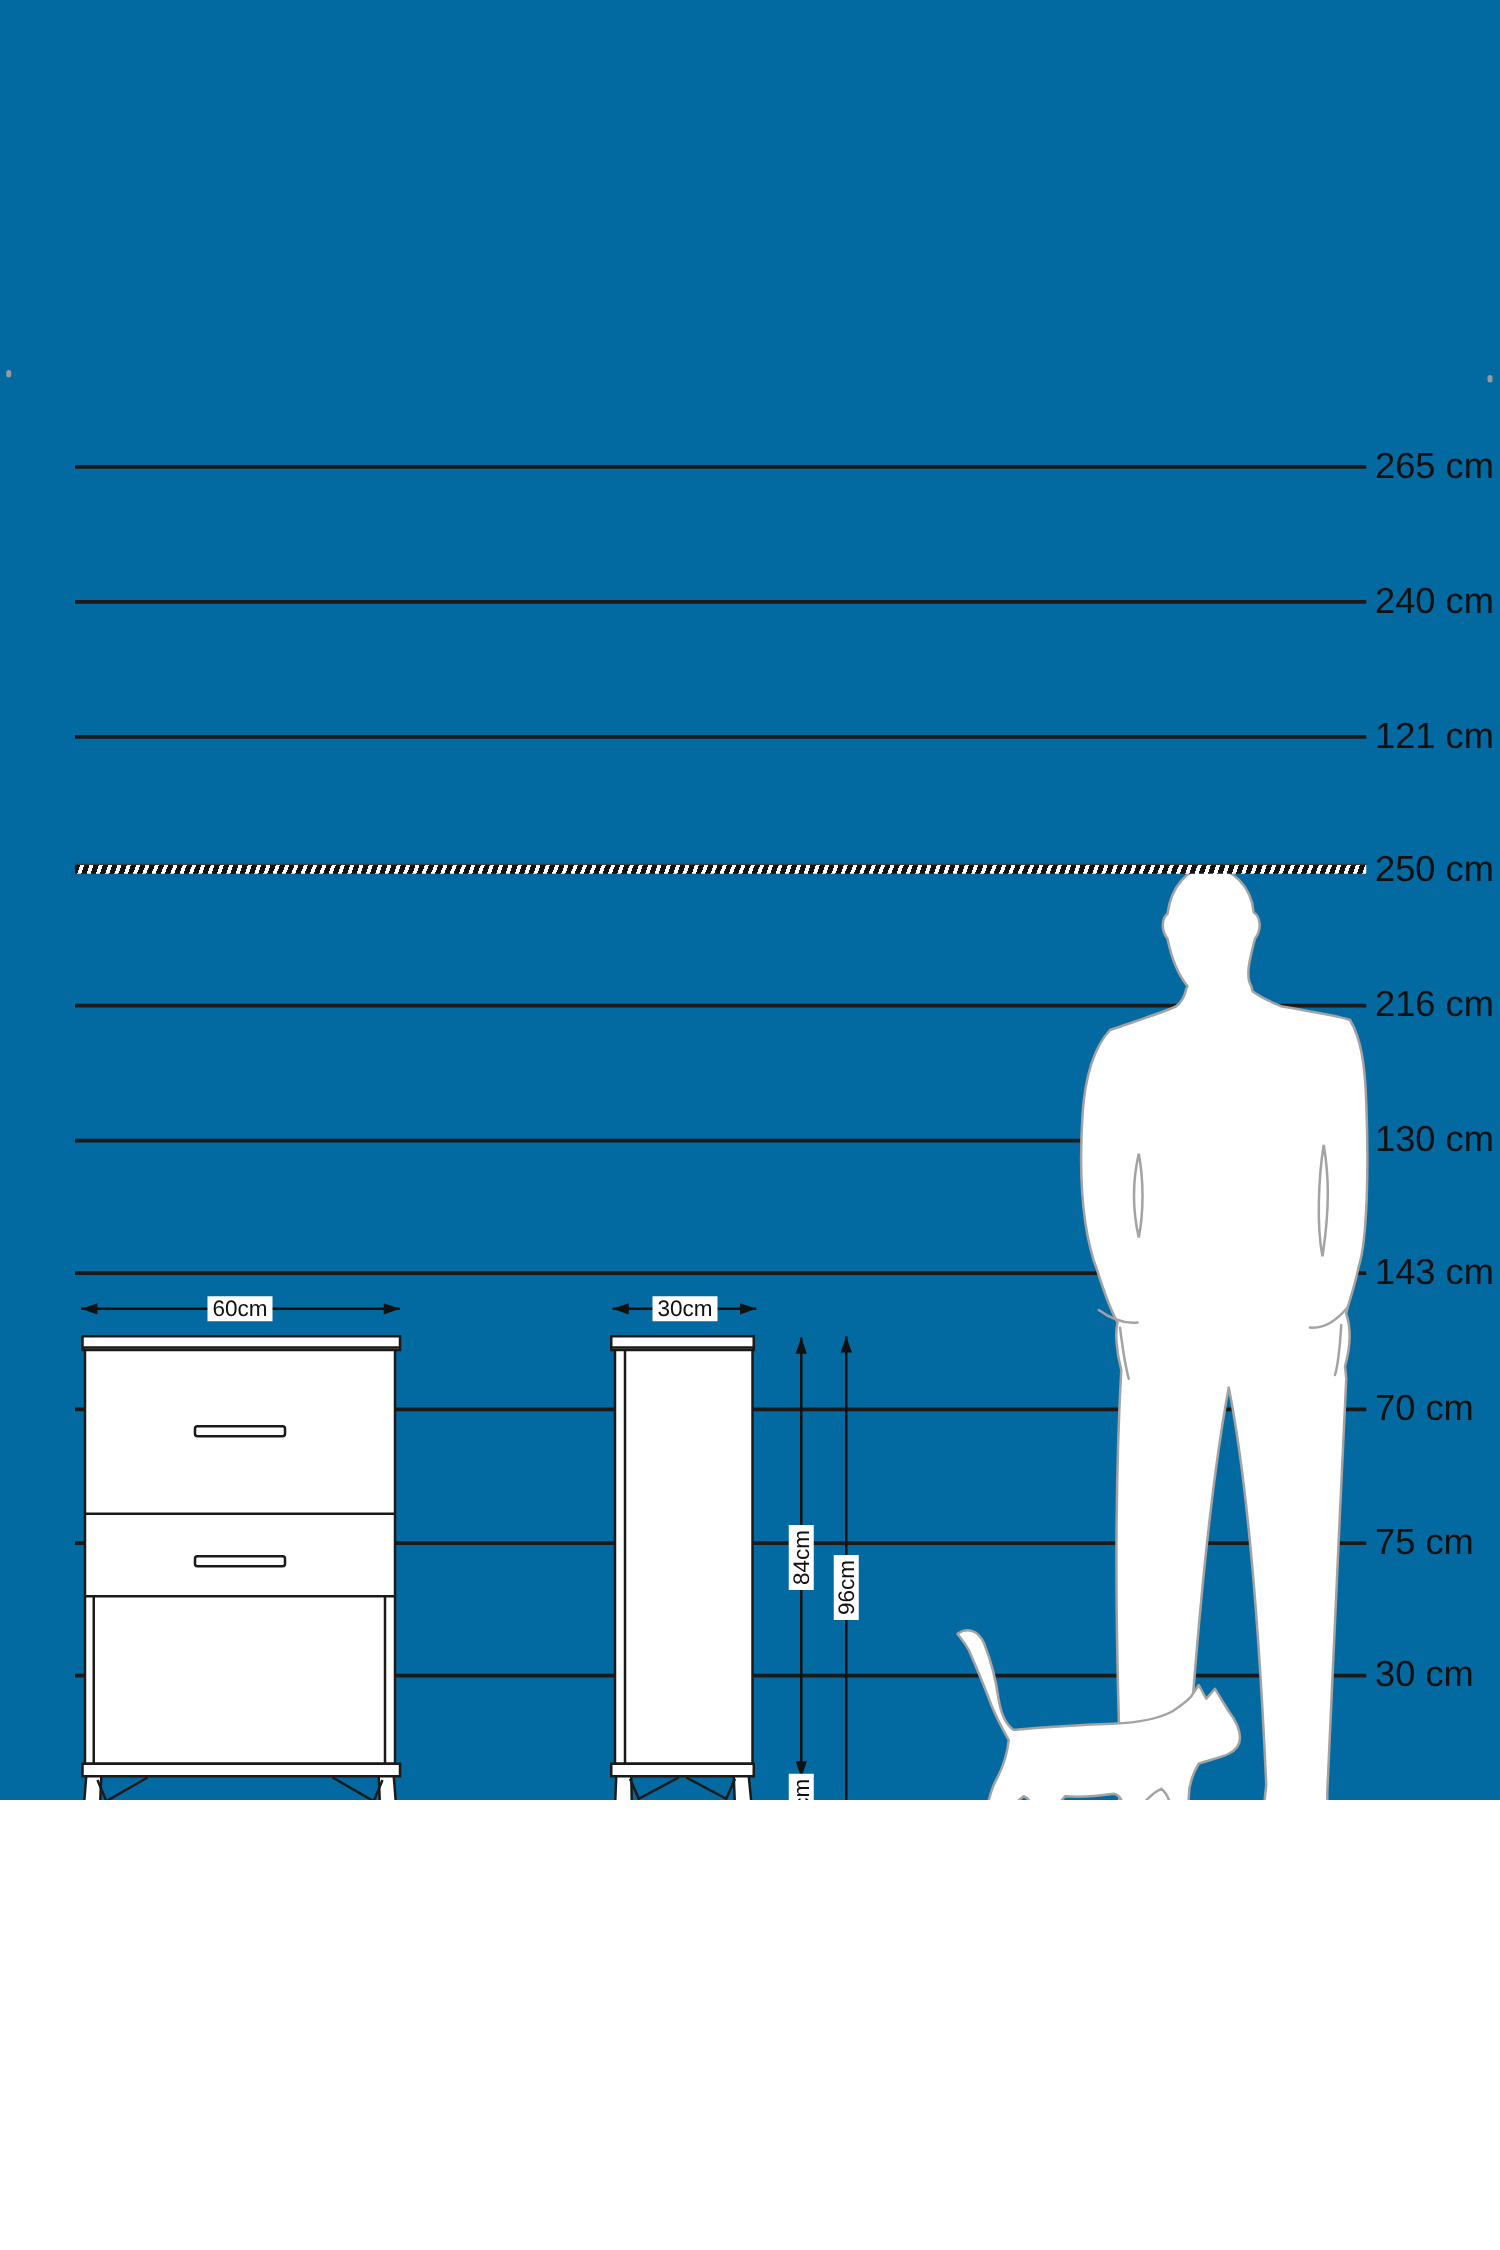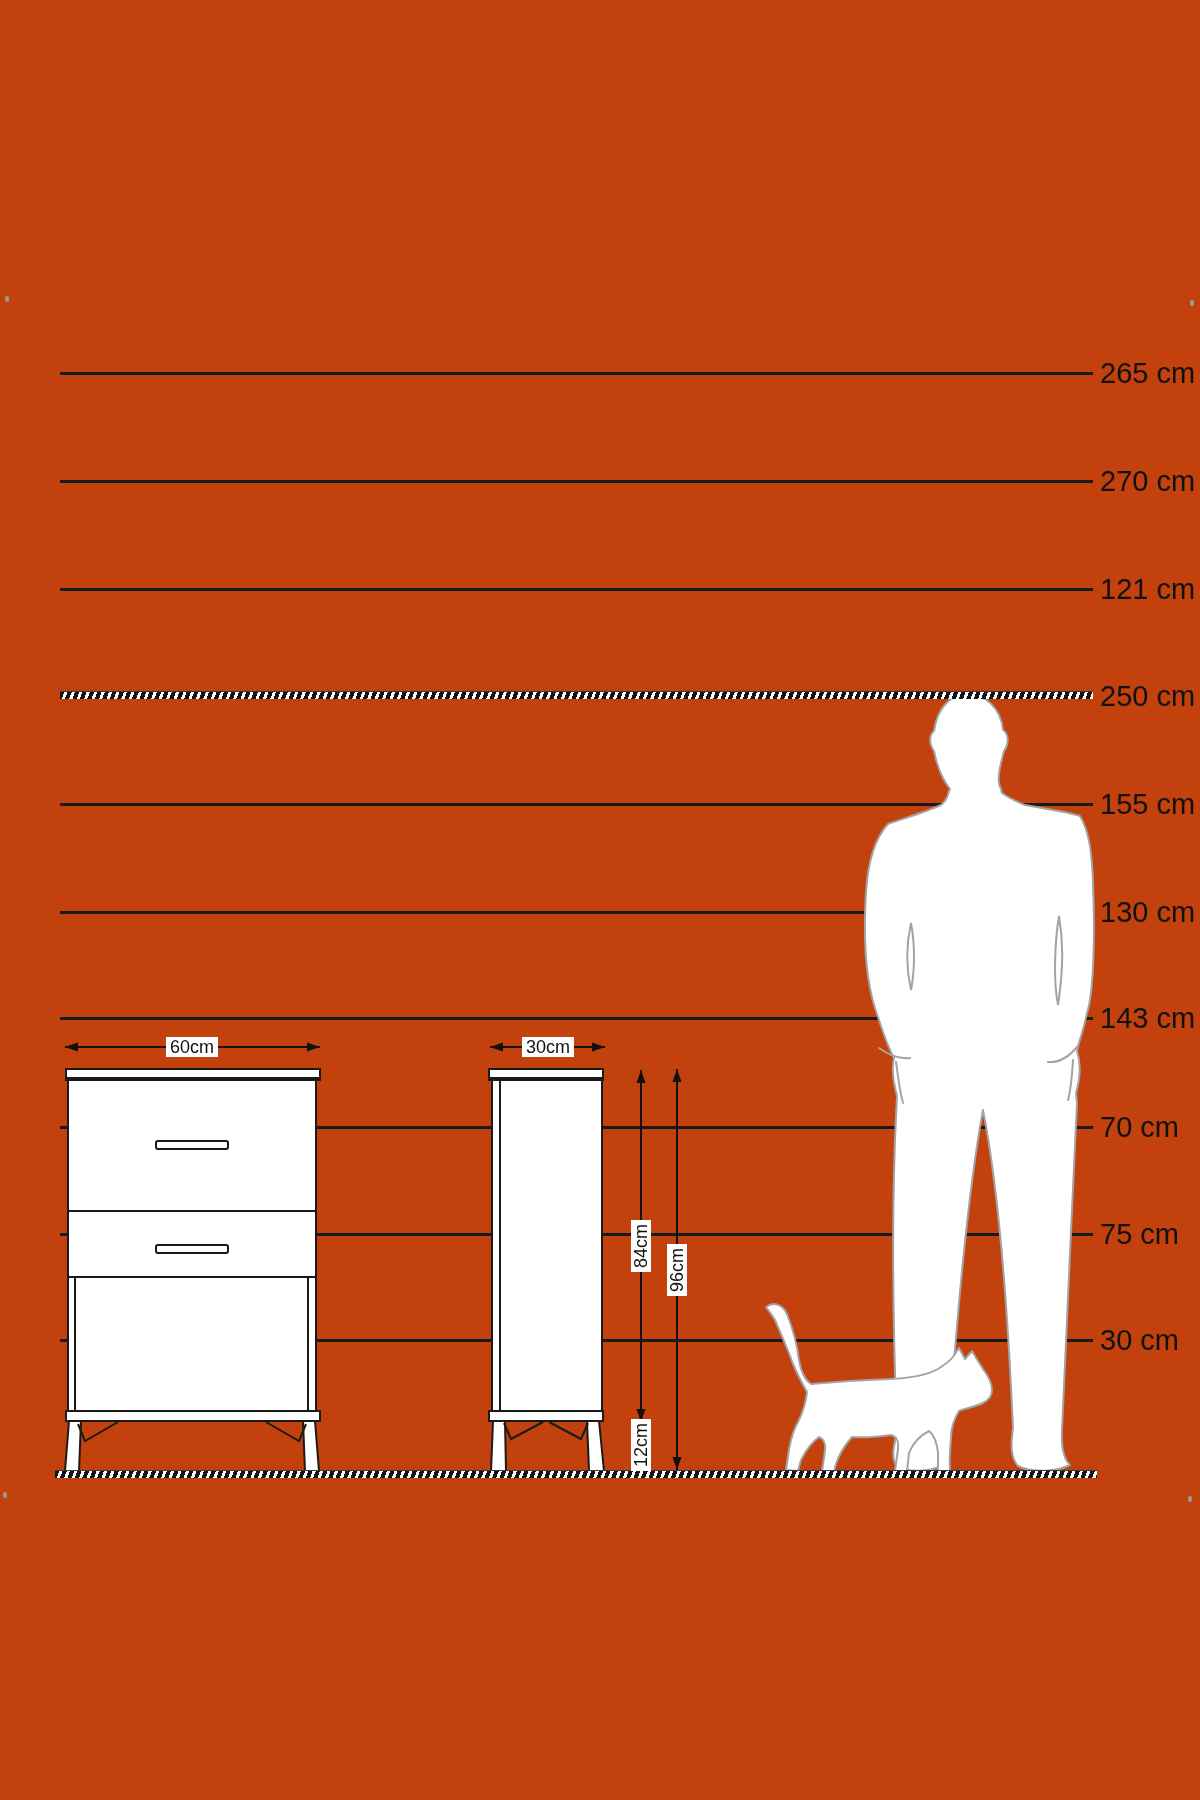--- a/index.html
+++ b/index.html
@@ -1,17 +1,17 @@
 <!DOCTYPE html>
 <html><head>
 <meta charset="utf-8">
 <style>
   html,body{margin:0;padding:0;background:#fff;}
   .canvas{
-    position:relative;width:1200px;height:1800px;background:#c2410c;overflow:hidden;
+    position:relative;width:1200px;height:1440px;background:#0369a1;overflow:hidden;
     font-family:"Liberation Sans", sans-serif;color:#1a1a1a;
   }
   .hline{position:absolute;left:60px;width:1033px;height:3px;background:#1a1a1a;}
   .hatch{
     position:absolute;height:7px;
     background:repeating-linear-gradient(110deg,#141414 0px,#141414 4px,#ffffff 4px,#ffffff 7px);
     border-top:1px solid #3a3a3a;
   }
   .scale-label{
     position:absolute;left:1100px;font-size:29px;line-height:34px;color:#111;
@@ -181,24 +181,24 @@
       <polygon class="arrow" points="677,1470 672.5,1457 681.5,1457"></polygon>
     </g>
     <g>
       <line class="dim" x1="641" y1="1424" x2="641" y2="1470"></line>
       <polygon class="arrow" points="641,1424 636.5,1434 645.5,1434"></polygon>
       <polygon class="arrow" points="641,1470 636.5,1460 645.5,1460"></polygon>
     </g>
   </svg>
 
   <div class="scale-label" style="top:356px">265 cm</div>
-  <div class="scale-label" style="top:464px">270 cm</div>
+  <div class="scale-label" style="top:464px">240 cm</div>
   <div class="scale-label" style="top:572px">121 cm</div>
   <div class="scale-label" style="top:679px">250 cm</div>
-  <div class="scale-label" style="top:787px">155 cm</div>
+  <div class="scale-label" style="top:787px">216 cm</div>
   <div class="scale-label" style="top:895px">130 cm</div>
   <div class="scale-label" style="top:1001px">143 cm</div>
   <div class="scale-label" style="top:1110px">70 cm</div>
   <div class="scale-label" style="top:1217px">75 cm</div>
   <div class="scale-label" style="top:1323px">30 cm</div>
 
   <div class="dim-label" style="left:192px;top:1047px">60cm</div>
   <div class="dim-label" style="left:548px;top:1047px">30cm</div>
   <div class="dim-label vertical" style="left:641px;top:1246px">84cm</div>
   <div class="dim-label vertical" style="left:677px;top:1270px">96cm</div>

